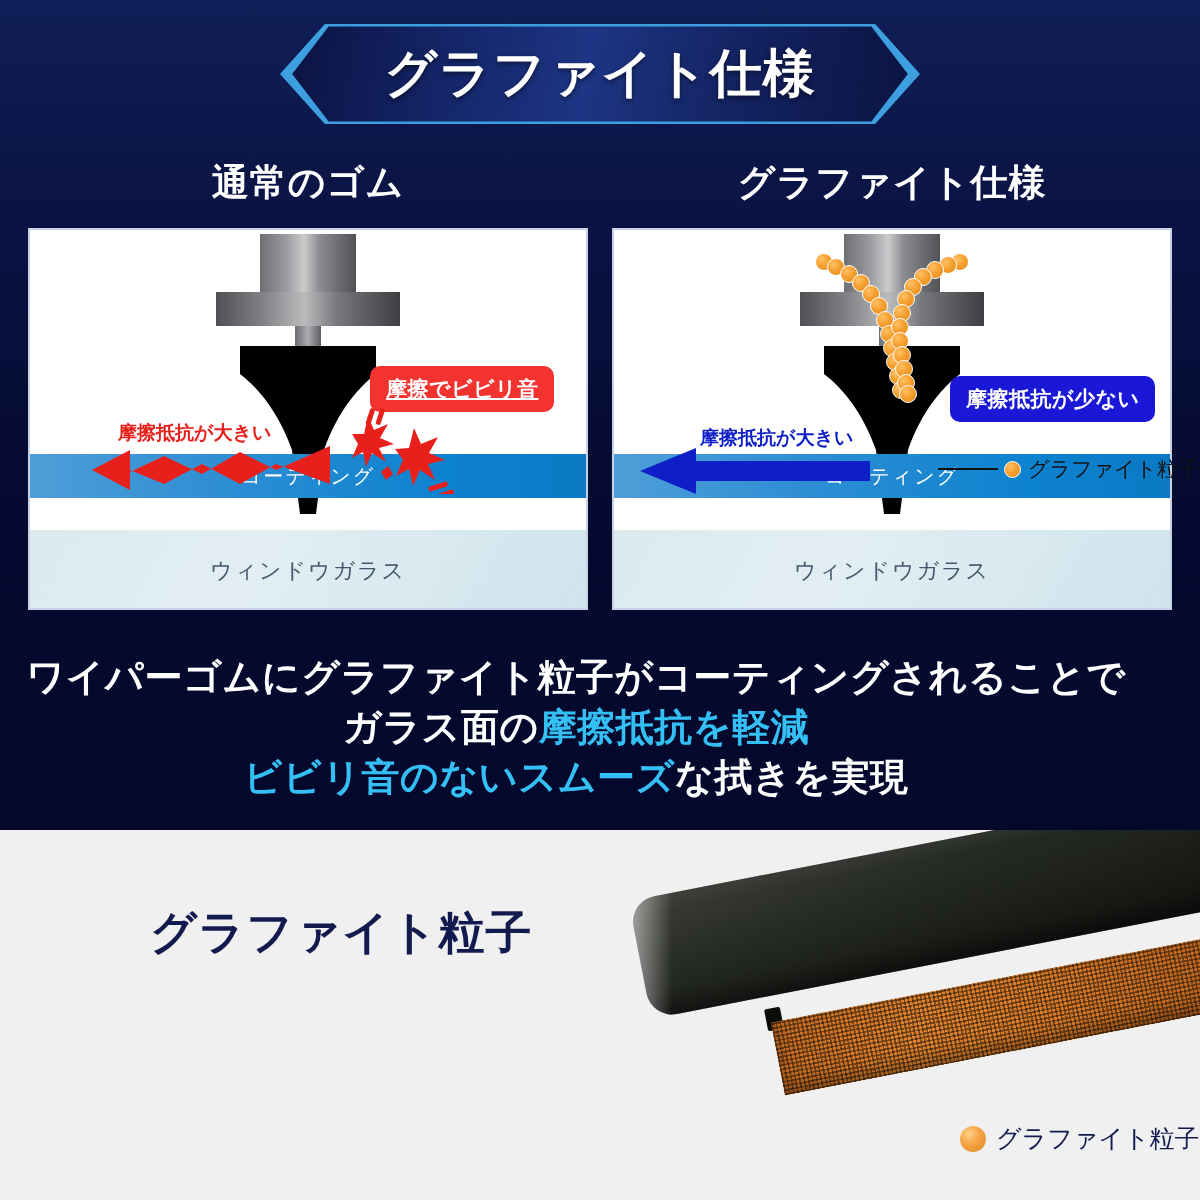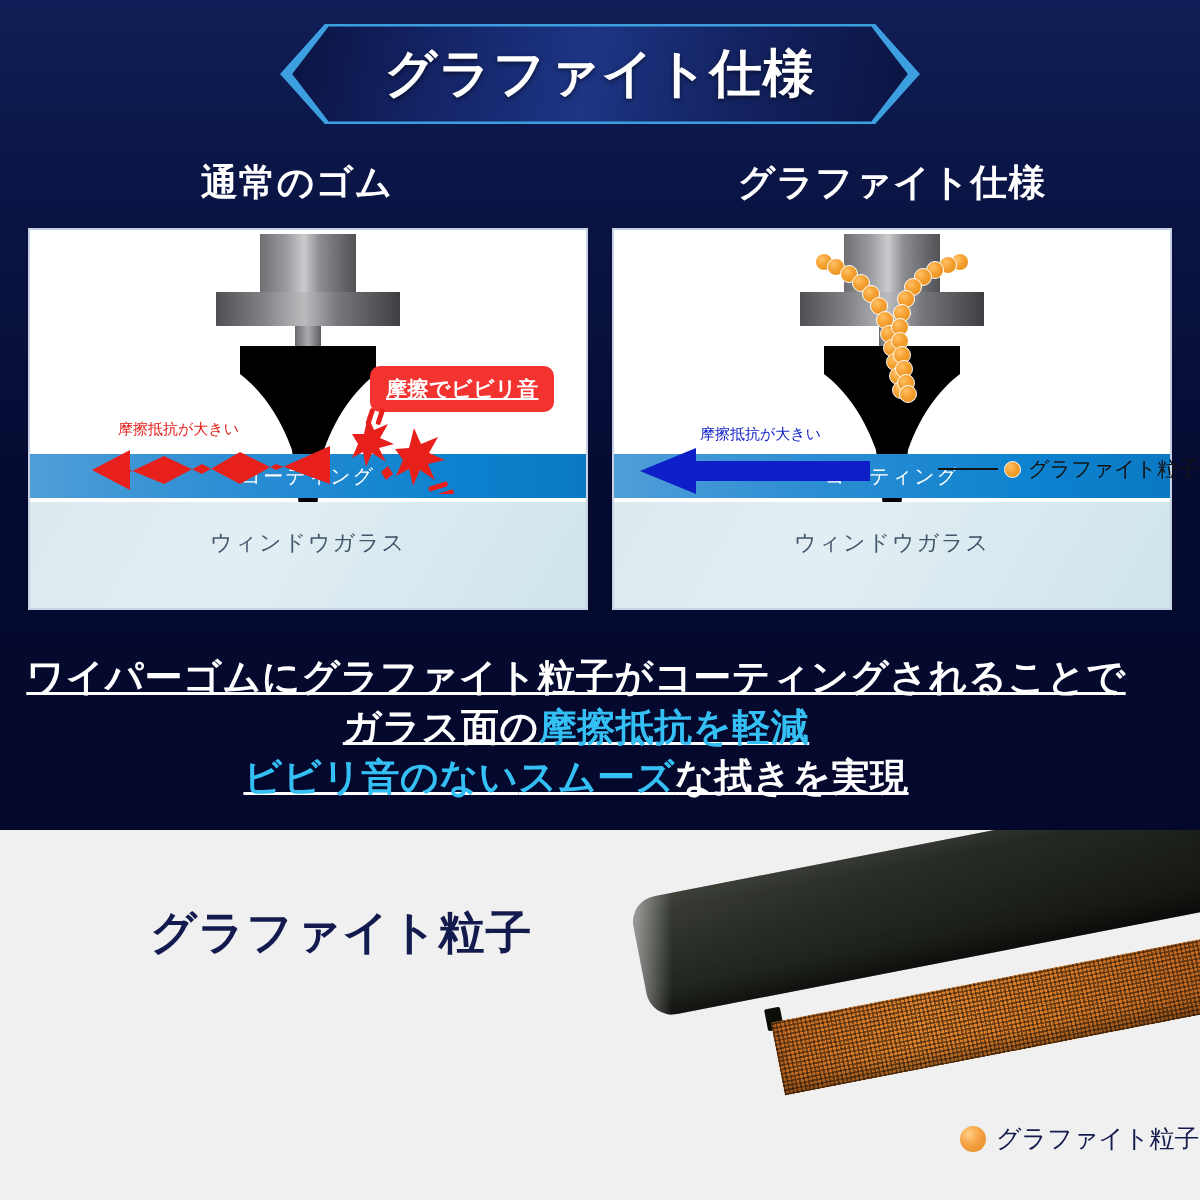--- a/index.html
+++ b/index.html
@@ -38,40 +38,40 @@
     position:absolute;inset:0;display:flex;align-items:center;justify-content:center;
     color:#fff;font-size:52px;font-weight:bold;letter-spacing:1px;
     text-shadow:0 2px 5px rgba(0,0,0,.55);
   }
 
   
   .panel-title{
     position:absolute;color:#ffffff;font-size:37px;font-weight:bold;
     text-align:center;letter-spacing:1px;
   }
-  #title-left{left:17px;top:158px;width:560px;}
+  #title-left{left:28px;top:158px;width:560px;}
   #title-right{left:612px;top:158px;width:560px;}
 
   
   .panel{
     position:absolute;top:228px;width:560px;height:382px;
     background:#ffffff;border:2px solid #c8d2e4;box-sizing:border-box;overflow:hidden;
   }
   #panel-left{left:28px;}
   #panel-right{left:612px;}
 
   
   .layer-coating{
     position:absolute;left:0;right:0;bottom:110px;height:44px;
     background:linear-gradient(90deg,#4f9ed8 0%,#2d8ed3 35%,#0d82cf 75%,#0b79c4 100%);
     display:flex;align-items:center;justify-content:center;
     color:#ffffff;font-size:20px;letter-spacing:2px;
   }
   .layer-glass{
-    position:absolute;left:0;right:0;bottom:0;height:106px;
+    position:absolute;left:0;right:0;bottom:0;height:78px;
     background:linear-gradient(120deg,#dceaf0 0%,#e2eef3 40%,#cfe4ec 100%);
     display:flex;align-items:flex-start;justify-content:center;padding-top:26px;
     box-sizing:border-box;color:#41566b;font-size:22px;letter-spacing:2px;
   }
 
   
   .wiper{position:absolute;left:50%;top:4px;transform:translateX(-50%);width:240px;height:280px;}
   .w-cap{
     position:absolute;left:50%;transform:translateX(-50%);top:0;width:96px;height:58px;
     background:linear-gradient(90deg,#6d6f72 0%,#9b9da0 28%,#c9cbcd 46%,#8b8d90 62%,#4f5154 100%);
@@ -96,21 +96,21 @@
 
   
   .badge{
     position:absolute;border-radius:10px;color:#fff;font-weight:bold;
     font-size:21px;padding:9px 16px;white-space:nowrap;letter-spacing:.5px;
   }
   #badge-red{background:#f2332f;left:370px;top:366px;text-decoration:underline;}
   #badge-blue{background:#1a18d6;left:950px;top:376px;}
 
   
-  .arrow-label{position:absolute;font-size:15px;font-weight:normal;white-space:nowrap;}
+  .arrow-label{position:absolute;font-size:19px;font-weight:bold;white-space:nowrap;}
   #label-red{color:#e8201c;left:118px;top:420px;}
   #label-blue{color:#0e1fc8;left:700px;top:425px;}
 
   
   #zigzag{position:absolute;left:90px;top:440px;}
   
   #bluearrow{position:absolute;left:640px;top:448px;}
   
   #sparks{position:absolute;left:352px;top:408px;}
 
@@ -120,21 +120,21 @@
   .callout-dot{
     width:17px;height:17px;border-radius:50%;margin:0 7px 0 6px;
     background:radial-gradient(circle at 35% 32%,#ffc166 0%,#f5a030 45%,#e08a17 100%);
     border:1px solid #ffffff;box-sizing:border-box;
   }
   .callout-text{color:#141414;font-size:21px;white-space:nowrap;}
 
   
   .desc{
     position:absolute;left:0;width:1152px;text-align:center;
-    font-size:38px;font-weight:bold;color:#ffffff;letter-spacing:.5px;text-decoration:underline;
+    font-size:38px;font-weight:bold;color:#ffffff;letter-spacing:.5px;
   }
   #desc1{top:652px;}
   #desc2{top:702px;}
   #desc3{top:752px;}
   .hl{color:#35c0f5;}
 
   
   .bottom-section{
     position:absolute;left:0;top:830px;width:1200px;height:370px;
     background:#f0f0f0;overflow:hidden;
@@ -277,20 +277,21 @@
       </div>
 
       <div class="layer-coating">
         <span>コーティング</span>
       </div>
       <div class="layer-glass">
         <span>ウィンドウガラス</span>
       </div>
     </div>
 
+    <div class="badge" id="badge-blue">摩擦抵抗が少ない</div>
     <div class="arrow-label" id="label-blue">摩擦抵抗が大きい</div>
 
     <svg id="bluearrow" width="230" height="46" viewBox="0 0 230 46">
       <path d="M230,13 L56,13 L56,0 L0,23 L56,46 L56,33 L230,33 Z" fill="#0e1fc8"></path>
     </svg>
 
     <div class="callout">
       <div class="callout-line"></div>
       <div class="callout-dot"></div>
       <div class="callout-text">グラファイト粒子</div>

